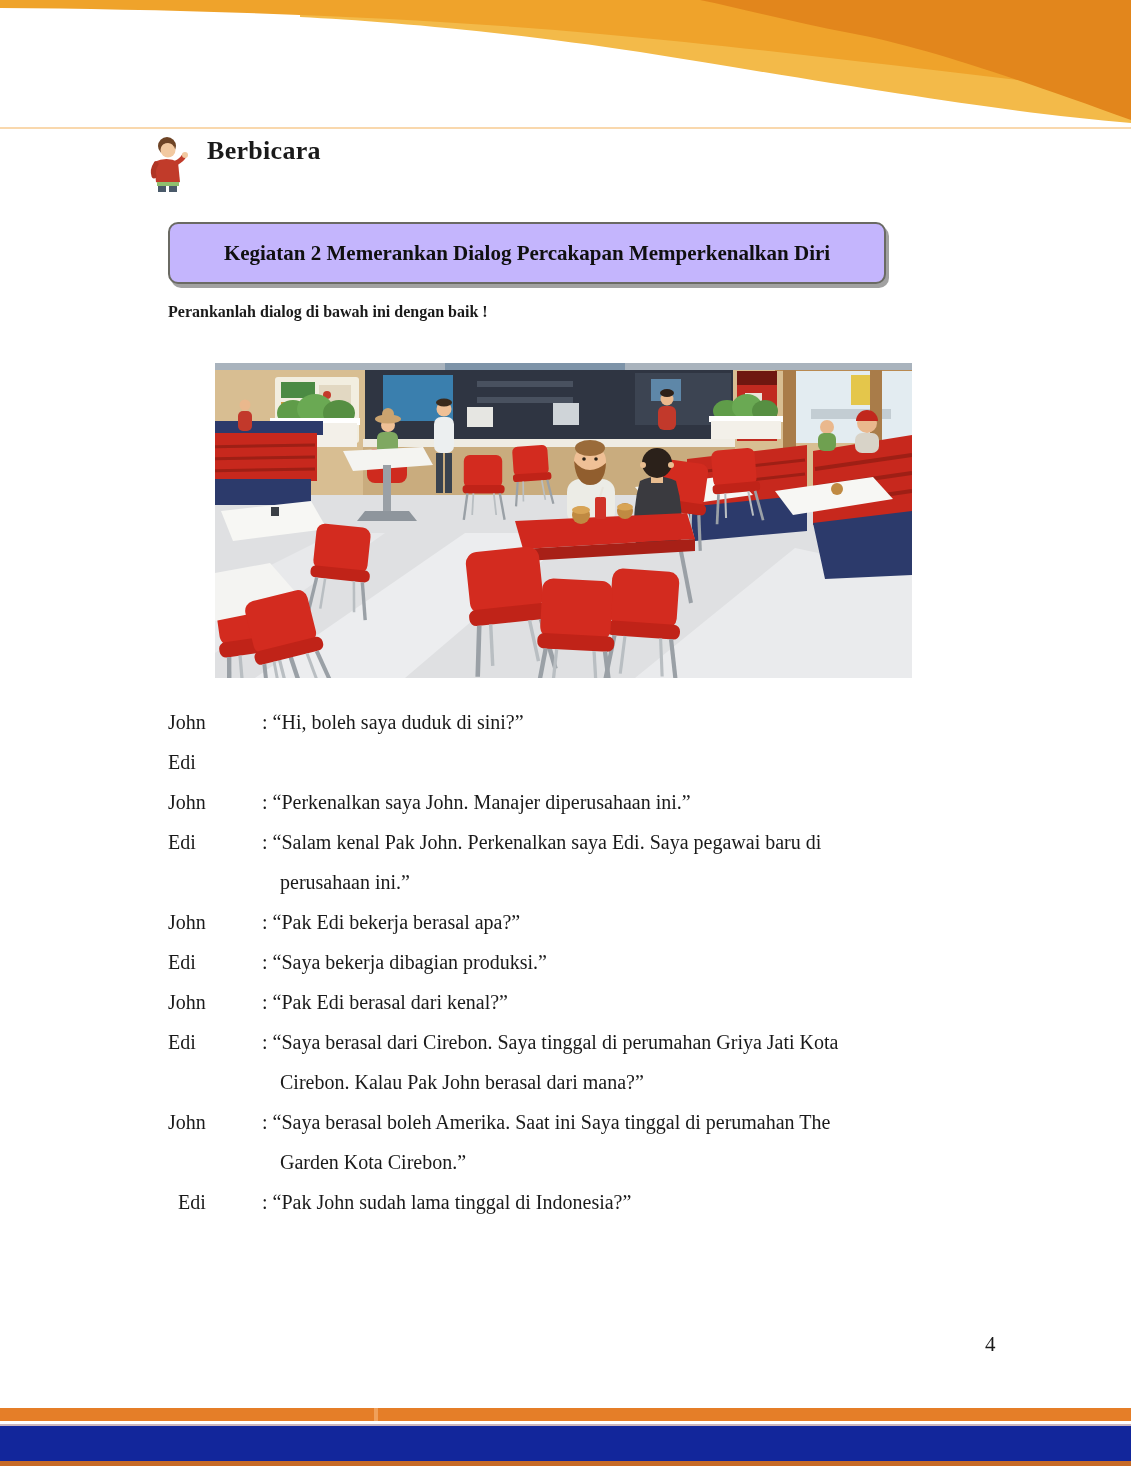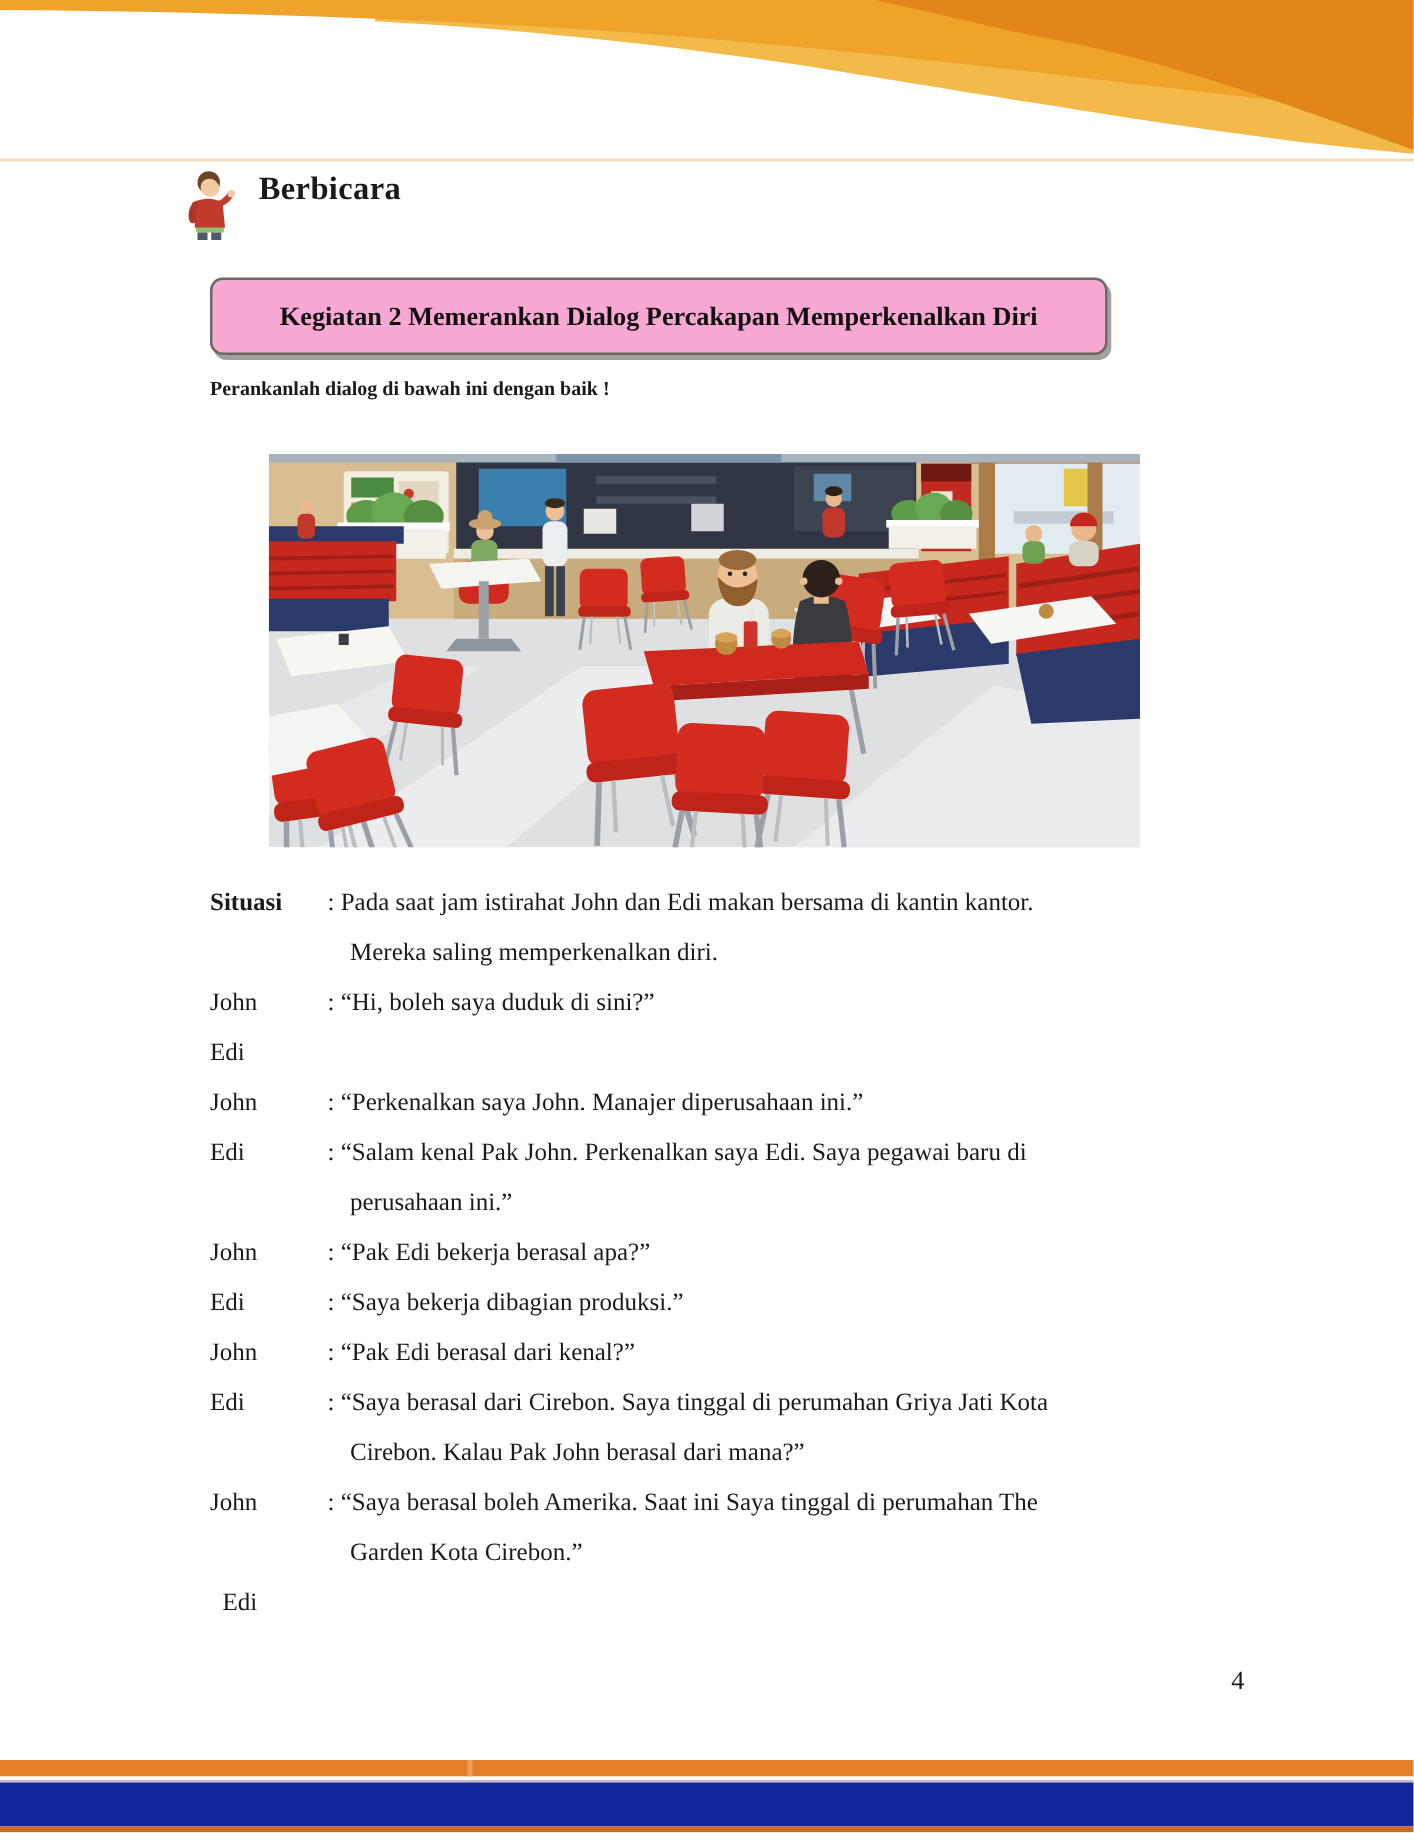--- a/index.html
+++ b/index.html
@@ -9,21 +9,21 @@
 
   
   .header-art{position:absolute;top:0;left:0;width:1131px;height:132px;}
 
   
   .section-head{position:absolute;top:136px;left:143px;display:flex;gap:16px;}
   .section-head h1{margin:0 0 4px 0;font-size:26px;font-weight:bold;letter-spacing:.3px;}
 
   
   .banner{position:absolute;top:222px;left:168px;width:718px;height:62px;box-sizing:border-box;
-          background:#f9a8d4;border:2px solid #6a6a63;border-radius:10px;
+          background:#c4b5fd;border:2px solid #6a6a63;border-radius:10px;
           box-shadow:3px 4px 0 rgba(130,130,130,.75);
           display:flex;align-items:center;justify-content:center;}
   .banner span{font-size:21px;font-weight:bold;color:#101010;}
 
   .instruction{position:absolute;top:303px;left:168px;margin:0;font-size:16px;font-weight:bold;}
 
   
   .illustration{position:absolute;top:363px;left:215px;width:697px;height:315px;overflow:hidden;}
 
   
@@ -253,25 +253,20 @@
         <use href="#chair" transform="translate(252,190) rotate(-6) scale(1.15)"></use>
         <use href="#chair" transform="translate(330,215) rotate(3) scale(1.1)"></use>
       </g>
 
       <rect width="697" height="7" fill="#a9b3bd"></rect>
       <rect x="230" width="180" height="7" fill="#7d93a8"></rect>
     </svg>
   </div>
 
   <div class="dialog">
-    <div class="drow bold">
-      <span class="speaker">Situasi</span>
-      <span class="dtext">: Pada saat jam istirahat John dan Edi makan bersama di kantin kantor.
-Mereka saling memperkenalkan diri.</span>
-    </div>
     <div class="drow">
       <span class="speaker">John</span>
       <span class="dtext">: “Hi, boleh saya duduk di sini?”</span>
     </div>
     <div class="drow">
       <span class="speaker">Edi</span>
     </div>
     <div class="drow">
       <span class="speaker">John</span>
       <span class="dtext">: “Perkenalkan saya John. Manajer diperusahaan ini.”</span>
@@ -298,20 +293,21 @@
       <span class="dtext">: “Saya berasal dari Cirebon. Saya tinggal di perumahan Griya Jati Kota
 Cirebon. Kalau Pak John berasal dari mana?”</span>
     </div>
     <div class="drow">
       <span class="speaker">John</span>
       <span class="dtext">: “Saya berasal boleh Amerika. Saat ini Saya tinggal di perumahan The
 Garden Kota Cirebon.”</span>
     </div>
     <div class="drow indent">
       <span class="speaker">Edi</span>
+      <span class="dtext">: “Pak John sudah lama tinggal di Indonesia?”</span>
     </div>
   </div>
 
   <div class="page-number">4</div>
 
   <div class="footer-orange">
     <div class="divider"></div>
   </div>
   <div class="footer-hairline"></div>
   <div class="footer-blue"></div>

